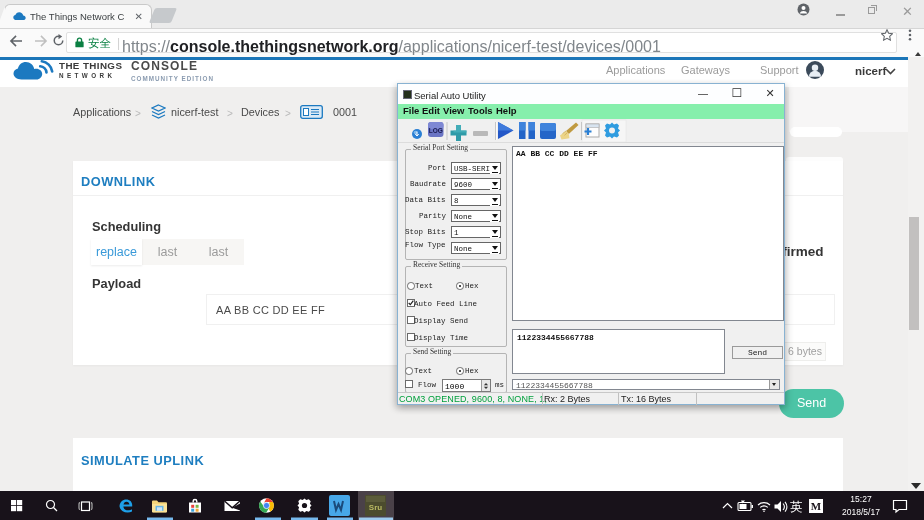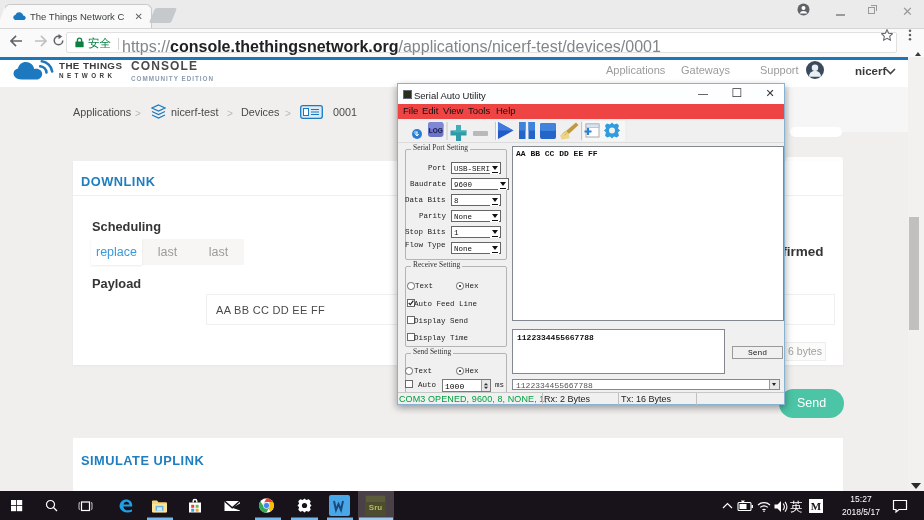--- a/index.html
+++ b/index.html
@@ -63,21 +63,21 @@
 
 #pgsb { position:absolute; left:908px; top:57px; width:16px; height:434px; background:#f2f1f0; }
 #pgsb .thumb { position:absolute; left:1px; top:160px; width:10px; height:113px; background:#c2c0bf; }
 #pgsb .dn { position:absolute; left:3px; bottom:2px; width:0; height:0; border-left:5px solid transparent; border-right:5px solid transparent; border-top:6px solid #2a2a2a; }
 
 #win { position:absolute; left:397px; top:83px; width:388px; height:322px; background:#f0f0f0; border:1px solid #88b2d2; box-shadow:-2px 3px 7px rgba(0,0,0,0.20), 2px 3px 7px rgba(0,0,0,0.18); }
 #wtitle { position:absolute; left:0; top:0; width:100%; height:20px; background:#fdfeff; }
 #wtitle .ticon { position:absolute; left:5px; top:6px; width:9px; height:9px; background:#24301c; border:1px solid #667; }
 #wtitle .ttext { position:absolute; left:16px; top:5.5px; font-size:9.5px; color:#1a1a1a; }
 #wtitle .wm { position:absolute; top:0px; width:30px; height:20px; text-align:center; font-size:11px; color:#333; line-height:19px; }
-#wmenu { position:absolute; left:0; top:20px; width:100%; height:15px; background:#ef4444; font-size:9.5px; color:#111; }
+#wmenu { position:absolute; left:0; top:20px; width:100%; height:15px; background:#86efac; font-size:9.5px; color:#111;font-weight:bold; }
 #wmenu span { position:absolute; top:1px; }
 #wtools { position:absolute; left:0; top:35px; width:100%; height:24px; background:#f0f0f0; border-bottom:1px solid #dcdcdc; }
 
 .grp { position:absolute; border:1px solid #b4b4b4; border-radius:2px; }
 .grplabel { position:absolute; top:-6px; left:6px; background:#f0f0f0; padding:0 2px; font-family:Liberation Serif, serif; font-size:7.5px; color:#333; white-space:nowrap; }
 .combo { position:absolute; height:12px; background:#fff; border:1px solid #666; }
 .combo .val { position:absolute; left:2px; top:2px; font-size:7.5px; font-weight:normal; color:#111; font-family:"Liberation Mono",monospace; }
 .combo .arr { position:absolute; right:1px; top:1px; width:9px; height:10px; background:#fff; }
 .combo .arr:after { content:""; position:absolute; left:1.5px; top:2px; border-left:3px solid transparent; border-right:3px solid transparent; border-top:4px solid #111; } .combo .arr:before { content:""; position:absolute; left:1.5px; top:7.5px; width:6px; height:1px; background:#111; }
 .chk { position:absolute; width:7.5px; height:7.5px; background:#fff; border:1px solid #6a6a6a; box-sizing:border-box; }
@@ -298,21 +298,21 @@
   </div>
 
   <div class="grp" style="left:7px;top:65px;width:102px;height:111px"></div>
   <div class="grplabel" style="left:13px;top:59px">Serial Port Setting</div>
   <div class="mlab" style="left:30px;top:80px">Port</div>
   <div class="combo" style="left:53px;top:78px;width:50px">
         <span class="val">USB-SERIA</span>
         <span class="arr"></span>
       </div>
   <div class="mlab" style="left:12px;top:96px">Baudrate</div>
-  <div class="combo" style="left:53px;top:94px;width:58px">
+  <div class="combo" style="left:53px;top:94px;width:50px">
         <span class="val">9600</span>
         <span class="arr"></span>
       </div>
   <div class="mlab" style="left:7px;top:112px">Data Bits</div>
   <div class="combo" style="left:53px;top:110px;width:50px">
         <span class="val">8</span>
         <span class="arr"></span>
       </div>
   <div class="mlab" style="left:21px;top:128px">Parity</div>
   <div class="combo" style="left:53px;top:126px;width:50px">
@@ -345,21 +345,21 @@
   <div class="mlab" style="left:16px;top:233px">Display Send</div>
   <div class="chk" style="left:9px;top:249px"></div>
   <div class="mlab" style="left:16px;top:250px">Display Time</div>
   <div class="grp" style="left:7px;top:269px;width:102px;height:40px"></div>
   <div class="grplabel" style="left:13px;top:263px">Send Setting</div>
   <div class="radio" style="left:7px;top:283px"></div>
   <div class="mlab" style="left:16px;top:283px">Text</div>
   <div class="radio on" style="left:58px;top:283px"></div>
   <div class="mlab" style="left:67px;top:283px">Hex</div>
   <div class="chk" style="left:7px;top:296px"></div>
-  <div class="mlab" style="left:20px;top:297px">Auto</div>
+  <div class="mlab" style="left:20px;top:297px">Flow</div>
   <div style="position:absolute;left:44px;top:295px;width:49px;height:13px;background:#fff;border:1px solid #7a7a7a">
     <span style="position:absolute;left:2px;top:2px;font-family:'Liberation Mono',monospace;font-size:8px">1000</span>
     <span style="position:absolute;right:0;top:0;width:9px;height:11px;background:#e8e8e8;border-left:1px solid #9a9a9a"></span>
     <svg style="position:absolute;right:1.5px;top:2px" width="6" height="8" viewBox="0 0 7 9">
           <path d="M1 3.5 L3.5 1 L6 3.5 Z M1 5.5 L3.5 8 L6 5.5 Z" fill="#333"></path>
         </svg>
   </div>
   <div class="mlab" style="left:97px;top:297px">ms</div>
   <div id="wstatus">
     <span class="g">COM3 OPENED, 9600, 8, NONE, 1,</span>

